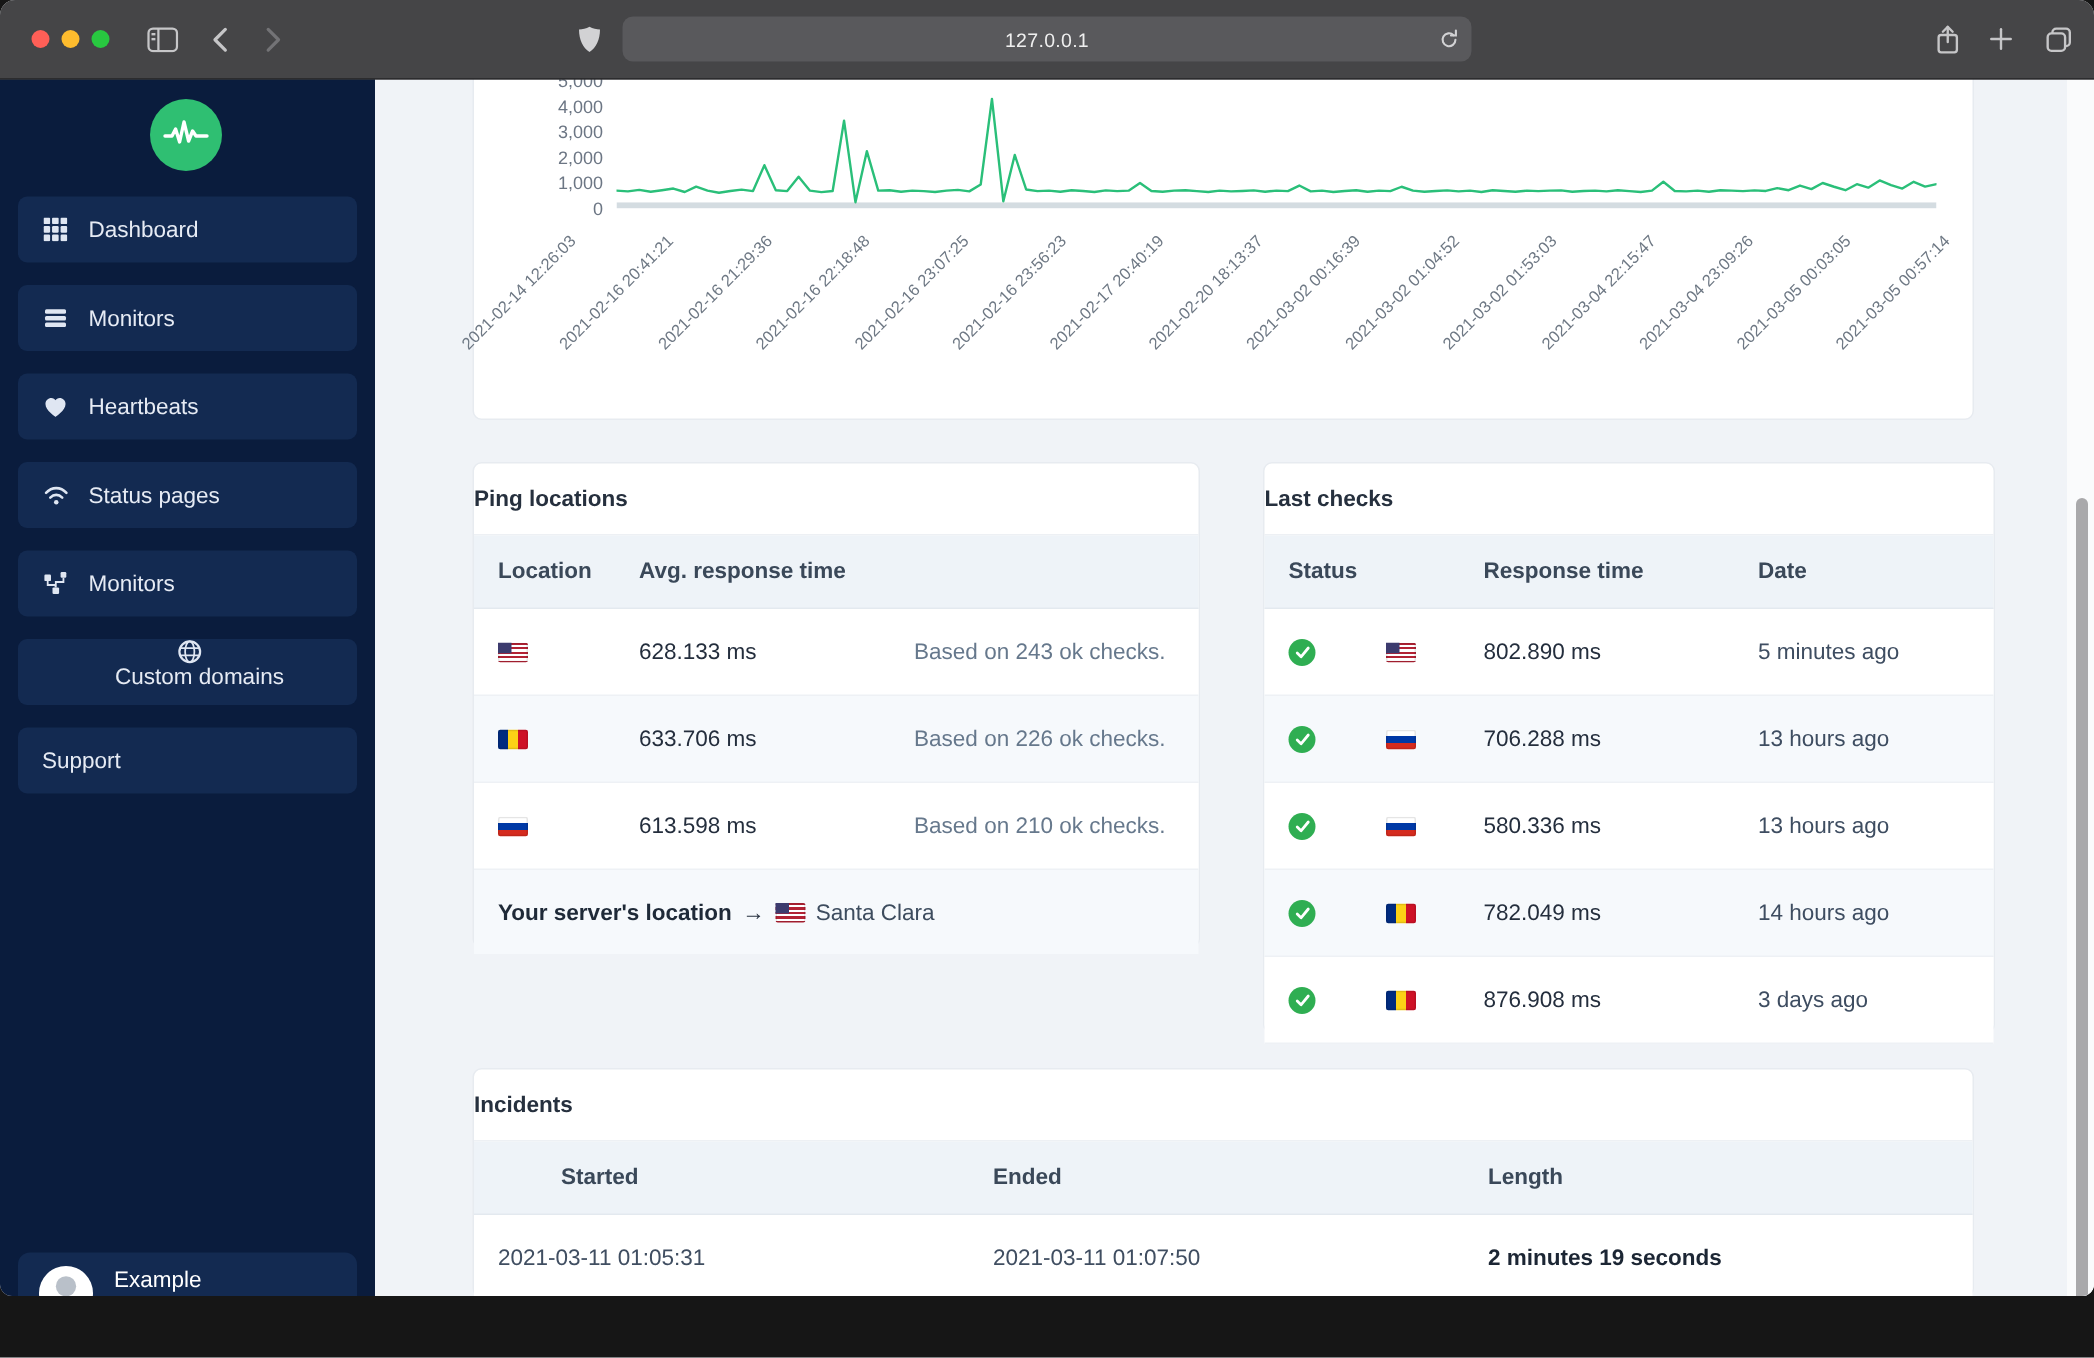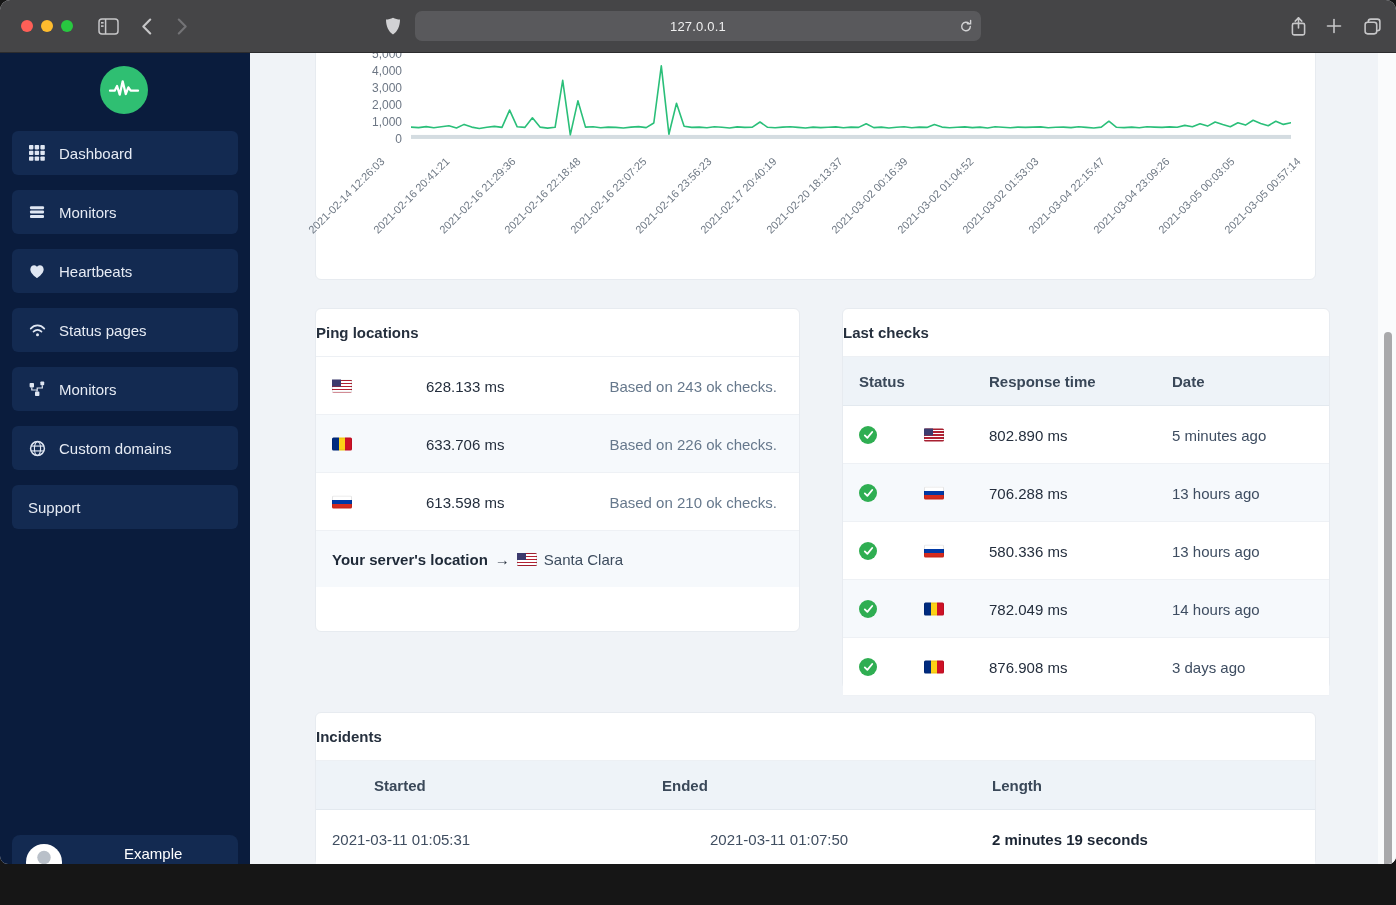--- a/index.html
+++ b/index.html
@@ -22,21 +22,21 @@
   .btn-share{left:1282px;width:32px;} .btn-plus{left:1318px;width:32px;} .btn-tabs{left:1354px;width:36px;}
 
   
   .sidebar{position:absolute;left:0;top:52px;width:250px;height:853px;background:#0a1c3d;z-index:5;}
   .logo{position:absolute;left:100px;top:14px;width:48px;height:48px;border-radius:50%;background:#2fbf72;display:flex;align-items:center;justify-content:center;}
   .nav-item{position:absolute;left:12px;width:226px;height:44px;border-radius:6px;background:#132a51;display:flex;align-items:center;padding-left:16px;box-sizing:border-box;color:#e6ebf4;font-size:15px;cursor:default;}
   .nav-item .nicon{width:18px;height:17px;margin-right:13px;display:flex;align-items:center;justify-content:center;color:#dfe6f2;}
   .usercard{position:absolute;left:12px;top:783px;width:226px;height:54px;border-radius:8px;background:#132a51;display:flex;align-items:center;padding-left:14px;box-sizing:border-box;}
   .avatar{width:36px;height:36px;border-radius:50%;background:#fff;display:flex;align-items:flex-end;justify-content:center;overflow:hidden;}
   .uinfo{margin-left:14px;}
-  .uname{font-size:15px;color:#ffffff;margin-bottom:3px;margin-left:48px;}
+  .uname{font-size:15px;color:#ffffff;margin-bottom:3px;}
   .uemail{font-size:12.5px;color:#c2cdde;}
 
   
   .main{position:absolute;left:250px;top:52px;width:1146px;height:853px;overflow:hidden;background:#f0f3f7;}
   .card{position:absolute;background:#ffffff;border:1px solid #e7ebf0;border-radius:6px;box-sizing:border-box;}
   .chart-card{left:65px;top:-80px;width:1001px;height:308px;}
   .ping-card{left:65px;top:256px;width:485px;height:324px;}
   .checks-card{left:592px;top:256px;width:488px;height:381px;}
   .incidents-card{left:65px;top:660px;width:1001px;height:153px;}
 
@@ -53,21 +53,21 @@
   .ping-footer{height:56px;background:#f6f9fc;display:flex;align-items:center;padding-left:16px;font-size:15px;color:#3d4c5e;gap:7px;}
   .ping-footer b{color:#1f2a38;}
   .ping-footer .arrow{color:#26303e;font-weight:700;}
 
   
   .ch-status{left:16px;} .ch-resp{left:146px;} .ch-date{left:329px;}
   .c-ok{left:16px;} .c-flag{left:81px;} .c-resp{left:146px;color:#242e3d;} .c-date{left:329px;color:#3e4d61;}
 
   
   .ih-started{left:16px;margin-left:42px;} .ih-ended{left:346px;} .ih-length{left:676px;}
-  .i-started{left:16px;color:#404e61;} .i-ended{left:346px;color:#404e61;margin-left:48px;} .i-length{left:676px;font-weight:700;color:#1c2634;}
+  .i-started{left:16px;color:#404e61;} .i-ended{left:346px;color:#404e61;} .i-length{left:676px;font-weight:700;color:#1c2634;}
 
   
   .flag{display:inline-block;width:20px;height:13px;border-radius:1.5px;box-shadow:inset 0 0 0 1px rgba(0,0,0,.10);position:relative;flex:0 0 auto;}
   .flag-ro{background:linear-gradient(to right,#002b7f 0 33.4%,#fcd116 33.4% 66.7%,#ce1126 66.7%);}
   .flag-ru{background:linear-gradient(to bottom,#ffffff 0 33.4%,#0039a6 33.4% 66.7%,#d52b1e 66.7%);}
   .flag-us{background:repeating-linear-gradient(to bottom,#b22234 0 1.5px,#ffffff 1.5px 3px);}
   .flag-us::after{content:"";position:absolute;left:0;top:0;width:9px;height:7px;background:#3c3b6e;}
   .okicon{display:inline-flex;width:18px;height:18px;border-radius:50%;background:#2fae52;align-items:center;justify-content:center;}
 
   
@@ -201,21 +201,21 @@
           <span class="nicon">
             <svg width="16" height="16" viewBox="0 0 16 16" fill="currentColor">
               <rect x="0.6" y="2" width="4.4" height="4.4" rx="0.8"></rect>
               <rect x="11.4" y="0.4" width="3.8" height="3.8" rx="0.8"></rect>
               <rect x="6" y="10.6" width="4.4" height="4.4" rx="0.8"></rect>
               <path d="M2.8 6.4 V9 H8 V10.6 M13.3 4.2 V7 H8.2 V10.6" fill="none" stroke="currentColor" stroke-width="1.2"></path>
             </svg>
           </span>
           <span>Monitors</span>
         </div>
-        <div class="nav-item" style="top: 374px;">
+        <div class="nav-item" style="top: 374px; flex-direction: column;">
           <span class="nicon">
             <svg width="17" height="17" viewBox="0 0 16 16" fill="none" stroke="currentColor" stroke-width="1.4">
               <circle cx="8" cy="8" r="6.5"></circle>
               <ellipse cx="8" cy="8" rx="2.9" ry="6.5" stroke-width="1.1"></ellipse>
               <line x1="1.8" y1="5.7" x2="14.2" y2="5.7" stroke-width="1.1"></line>
               <line x1="1.8" y1="10.3" x2="14.2" y2="10.3" stroke-width="1.1"></line>
             </svg>
           </span>
           <span>Custom domains</span>
         </div>
@@ -296,20 +296,24 @@
             <span>2021-03-05 00:03:05</span>
           </div>
           <div class="xl" style="left: 978px; top: 182px;">
             <span>2021-03-05 00:57:14</span>
           </div>
         </div>
     </section>
 
     <section class="card ping-card">
       <div class="card-title">Ping locations</div>
+      <div class="thead">
+        <span class="ph-loc">Location</span>
+        <span class="ph-avg">Avg. response time</span>
+      </div>
       <div id="pingrows">
           <div class="trow">
             <span class="flag flag-us p-flag"></span>
             <span class="p-val">628.133 ms</span>
             <span class="p-note">Based on 243 ok checks.</span>
           </div>
           <div class="trow alt">
             <span class="flag flag-ro p-flag"></span>
             <span class="p-val">633.706 ms</span>
             <span class="p-note">Based on 226 ok checks.</span>

